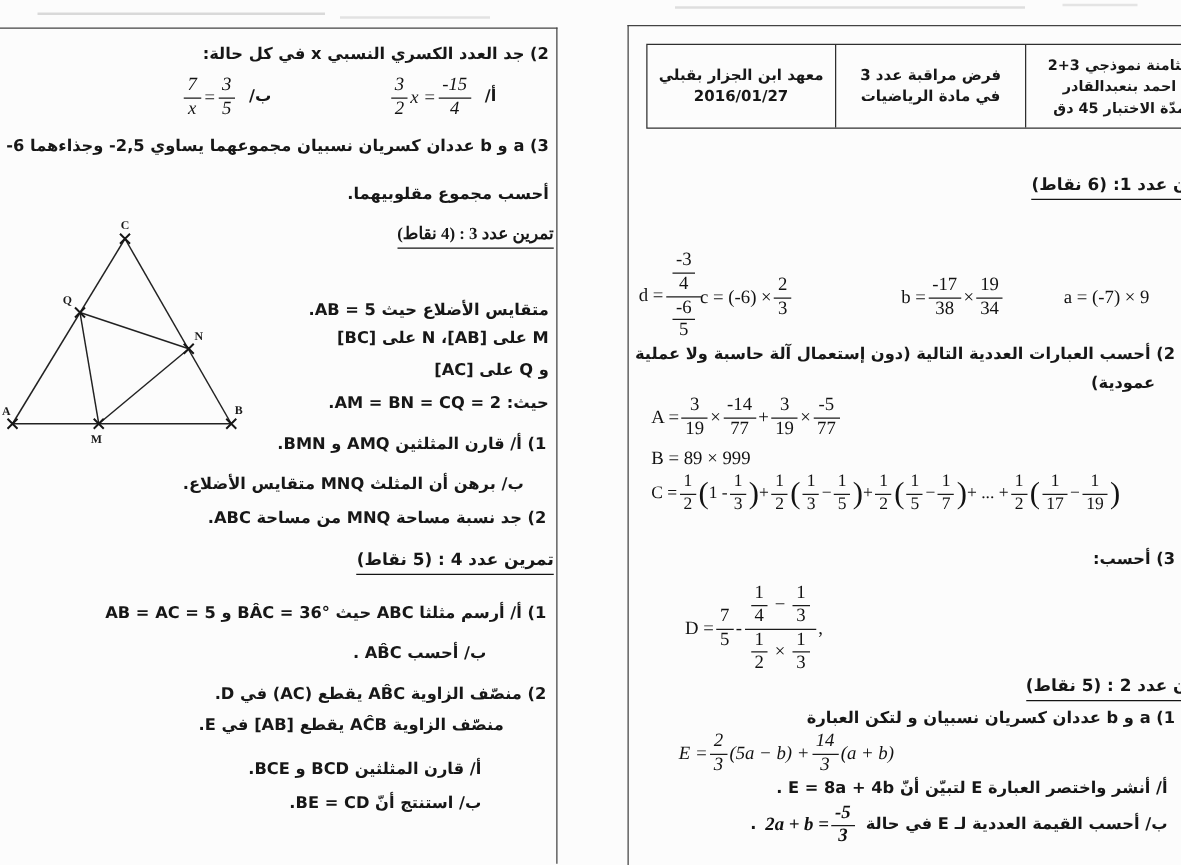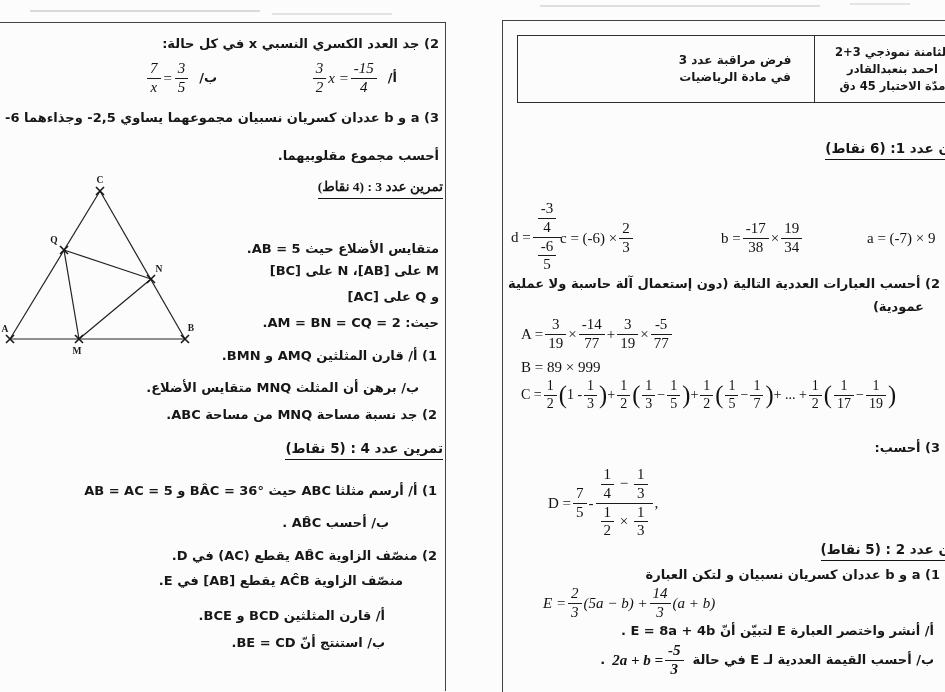--- a/index.html
+++ b/index.html
@@ -138,41 +138,45 @@
   <div id="header-table">
     <div class="hcell" style="width:147px;font-size:11.5px;">
       <div>الثامنة نموذجي 3+2</div>
       <div>احمد بنعبدالقادر</div>
       <div>مدّة الاختبار 45 دق</div>
     </div>
     <div class="hcell" style="width:150px;">
       <div>فرض مراقبة عدد 3</div>
       <div>في مادة الرياضيات</div>
     </div>
+    <div class="hcell" style="width:148px;">
+      <div>معهد ابن الجزار بقبلي</div>
+      <div>2016/01/27</div>
+    </div>
   </div>
 
   <div class="ar heading" style="top:118px;right:-4px;">ن عدد 1: (6 نقاط)</div>
 
 
   <div class="math" style="top:180px;left:8px;">d = <span class="frac">
         <span class="fr-n"><span class="frac"><span class="fr-n">-3</span><span class="fr-d">4</span></span></span>
         <span class="fr-d"><span class="frac"><span class="fr-n">-6</span><span class="fr-d">5</span></span></span>
       </span></div>
   <div class="math" style="top:200px;left:57px;">c = (-6) × <span class="frac">
         <span class="fr-n">2</span>
         <span class="fr-d">3</span>
       </span></div>
   <div class="math" style="top:200px;left:218px;">b = <span class="frac">
         <span class="fr-n">-17</span>
         <span class="fr-d">38</span>
       </span> × <span class="frac">
         <span class="fr-n">19</span>
         <span class="fr-d">34</span>
       </span></div>
-  <div class="math" style="top:209px;left:348px;margin-left:16px;">a = (-7) × 9</div>
+  <div class="math" style="top:209px;left:348px;">a = (-7) × 9</div>
 
   <div class="ar" style="top:254px;right:6px;">2) أحسب العبارات العددية التالية (دون إستعمال آلة حاسبة ولا عملية</div>
   <div class="ar" style="top:277px;right:22px;">عمودية)</div>
 
   <div class="math" style="top:296px;left:18px;">A = <span class="frac">
         <span class="fr-n">3</span>
         <span class="fr-d">19</span>
       </span> × <span class="frac">
         <span class="fr-n">-14</span>
         <span class="fr-d">77</span>

